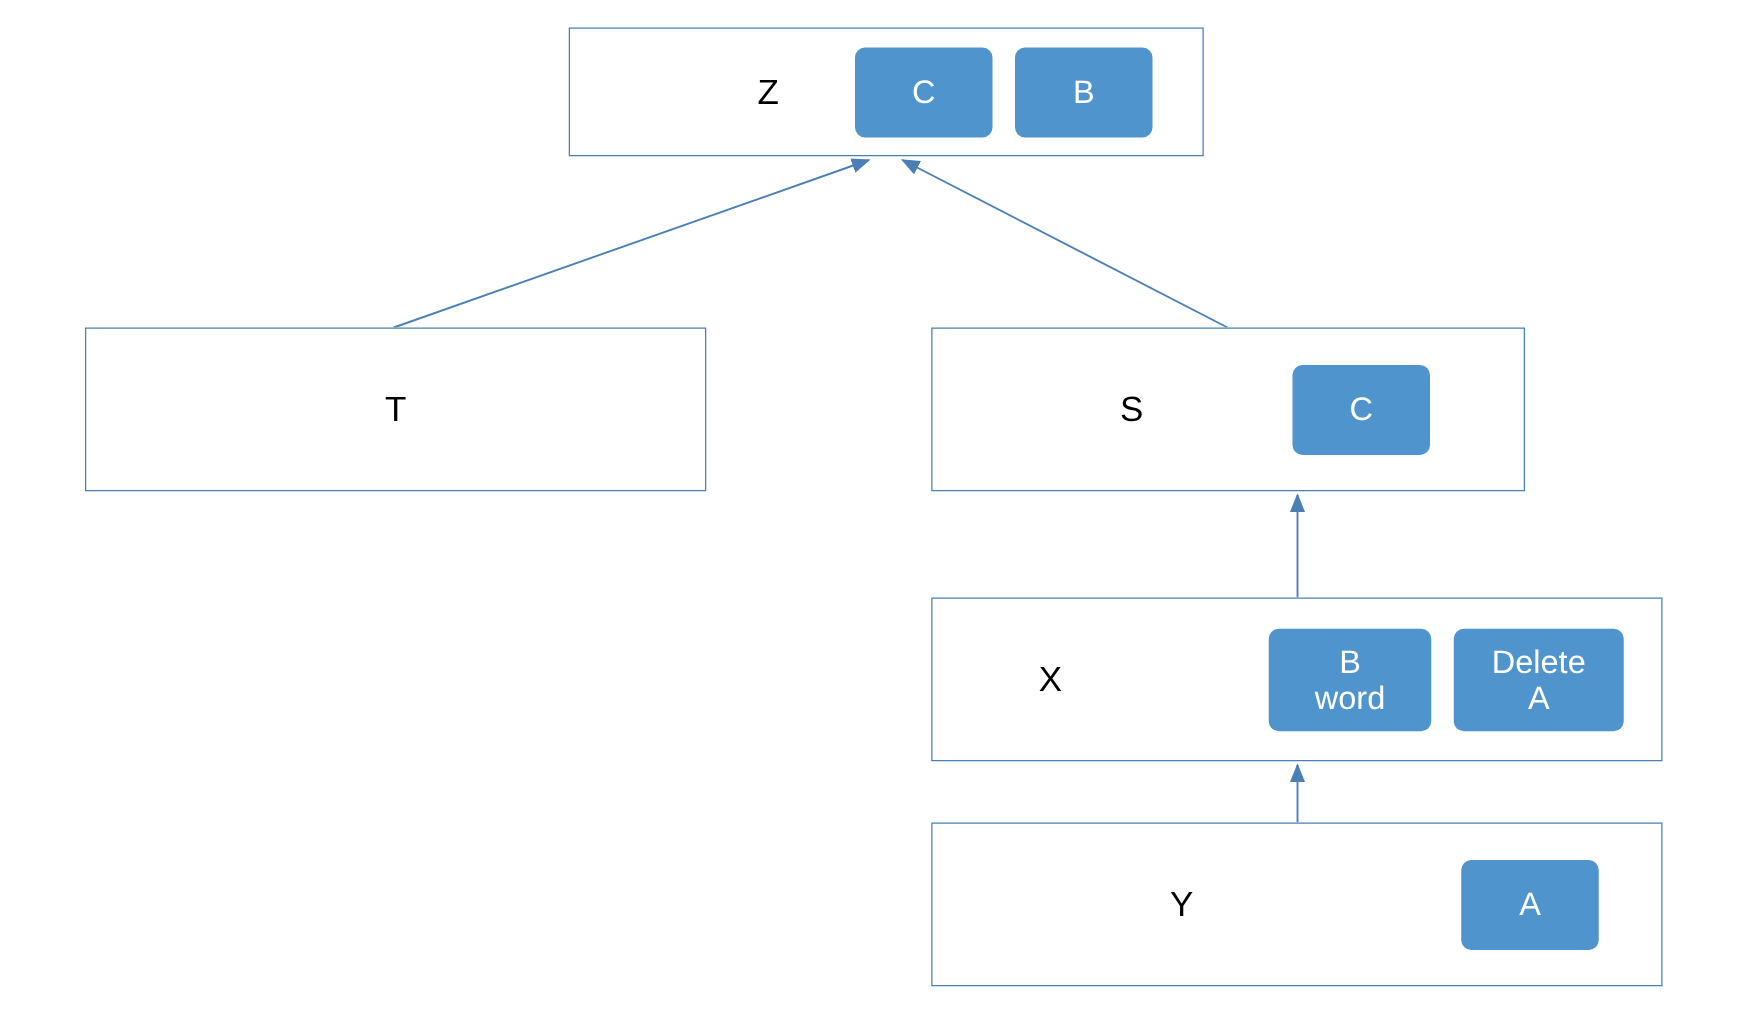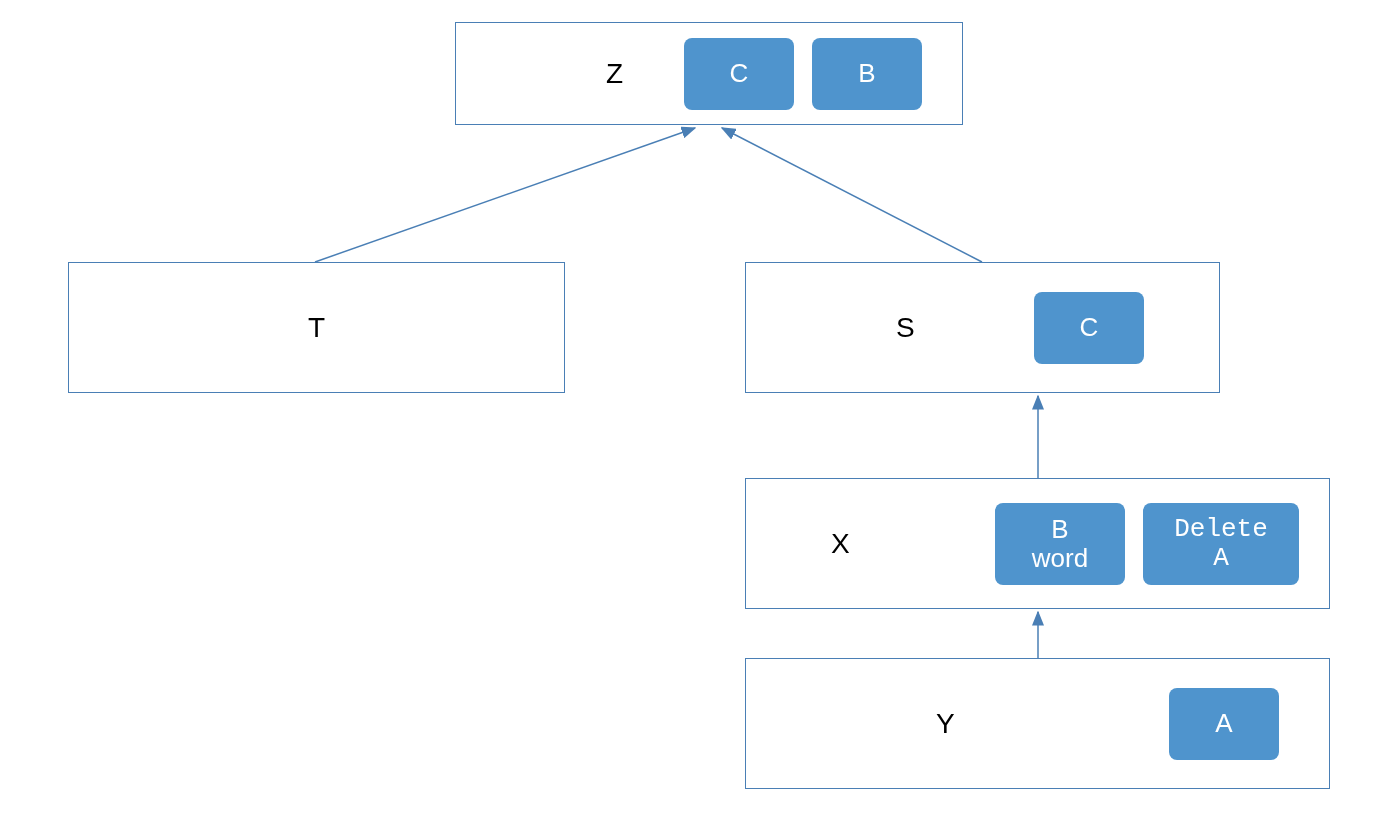--- a/index.html
+++ b/index.html
@@ -90,21 +90,21 @@
   <div class="badges-container" style="margin-right:55px;">
     <div class="badge" style="width:110px; height:72px;">C</div>
   </div>
 </div>
 
 <div class="node" style="left:745px; top:478px; width:585px; height:131px;">
   <span class="node-label" style="margin-left:65px;">X</span>
   <div class="badges-container" style="margin-right:10px;">
     <div class="badge" style="width:130px; height:82px; white-space:pre-line;">B
 word</div>
-    <div class="badge" style="width:156px; height:82px; white-space:pre-line;font-family:Liberation Mono, monospace;">Delete
+    <div class="badge" style="width:136px; height:82px; white-space:pre-line;">Delete
 A</div>
   </div>
 </div>
 
 <div class="node" style="left:745px; top:658px; width:585px; height:131px;">
   <span class="node-label" style="margin-left:170px;">Y</span>
   <div class="badges-container" style="margin-right:30px;">
     <div class="badge" style="width:110px; height:72px;">A</div>
   </div>
 </div>

